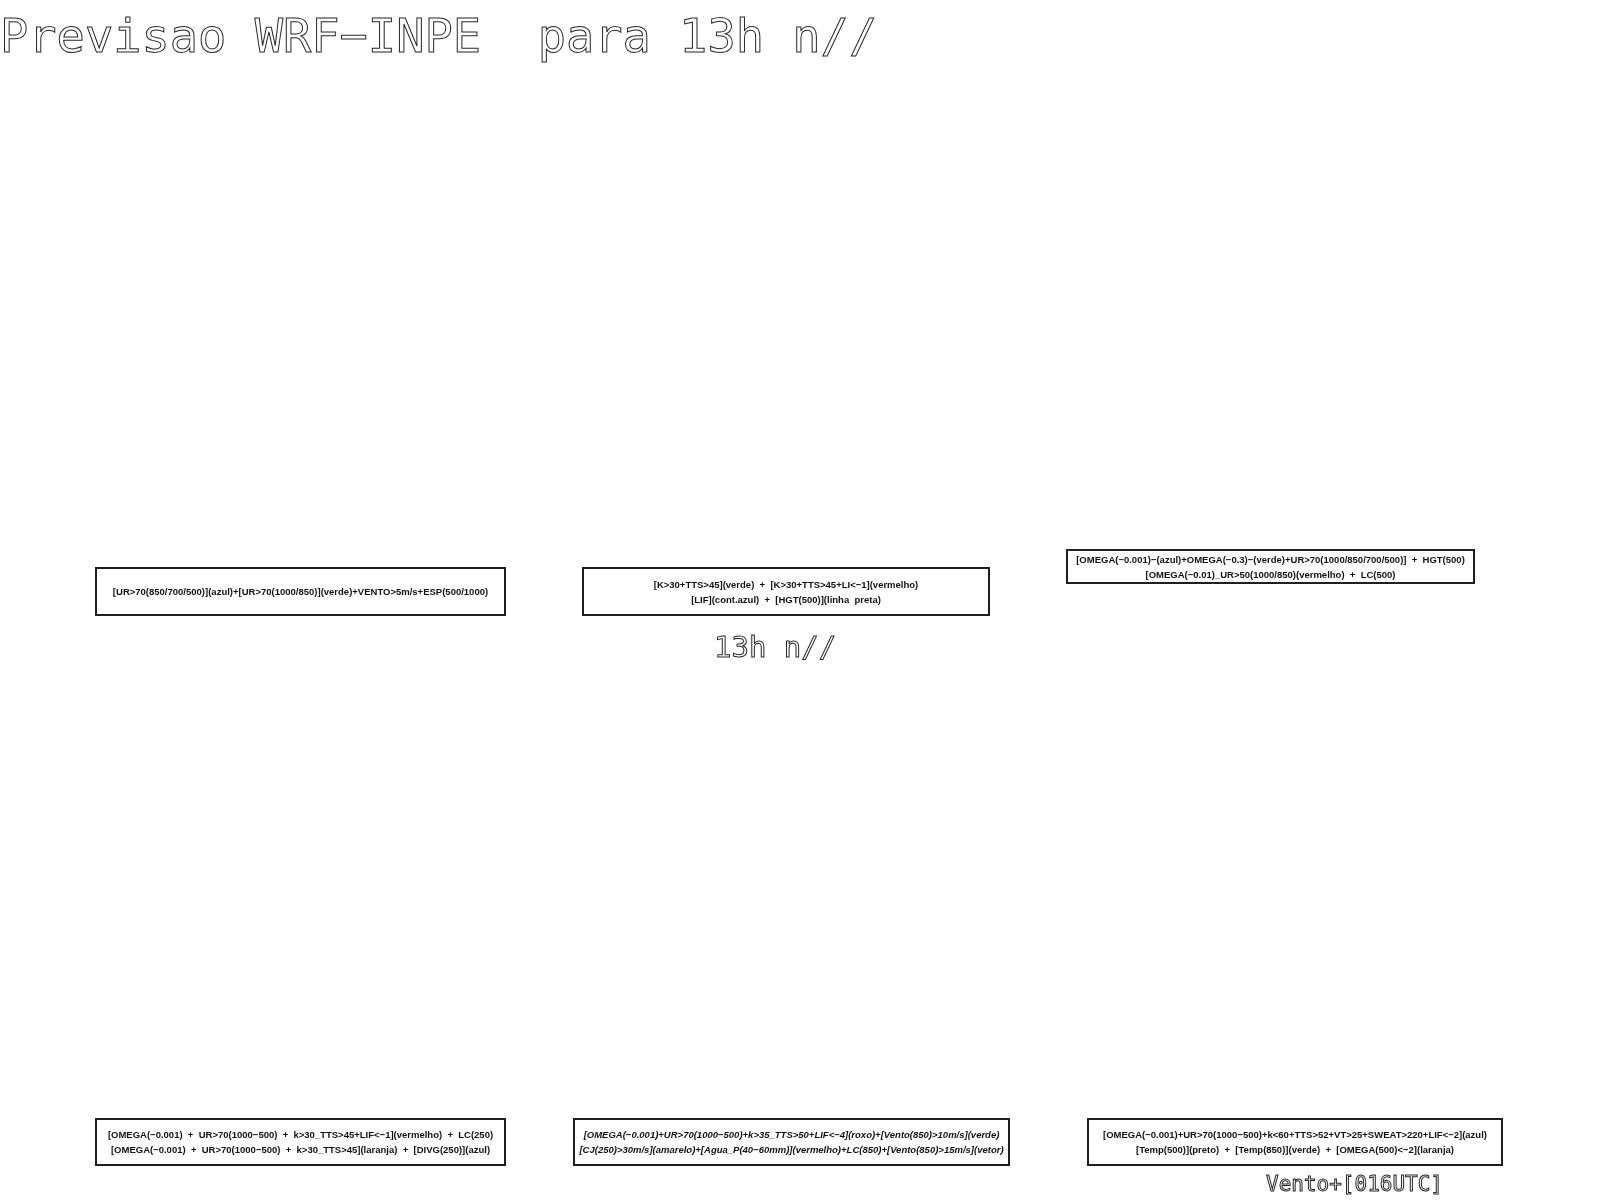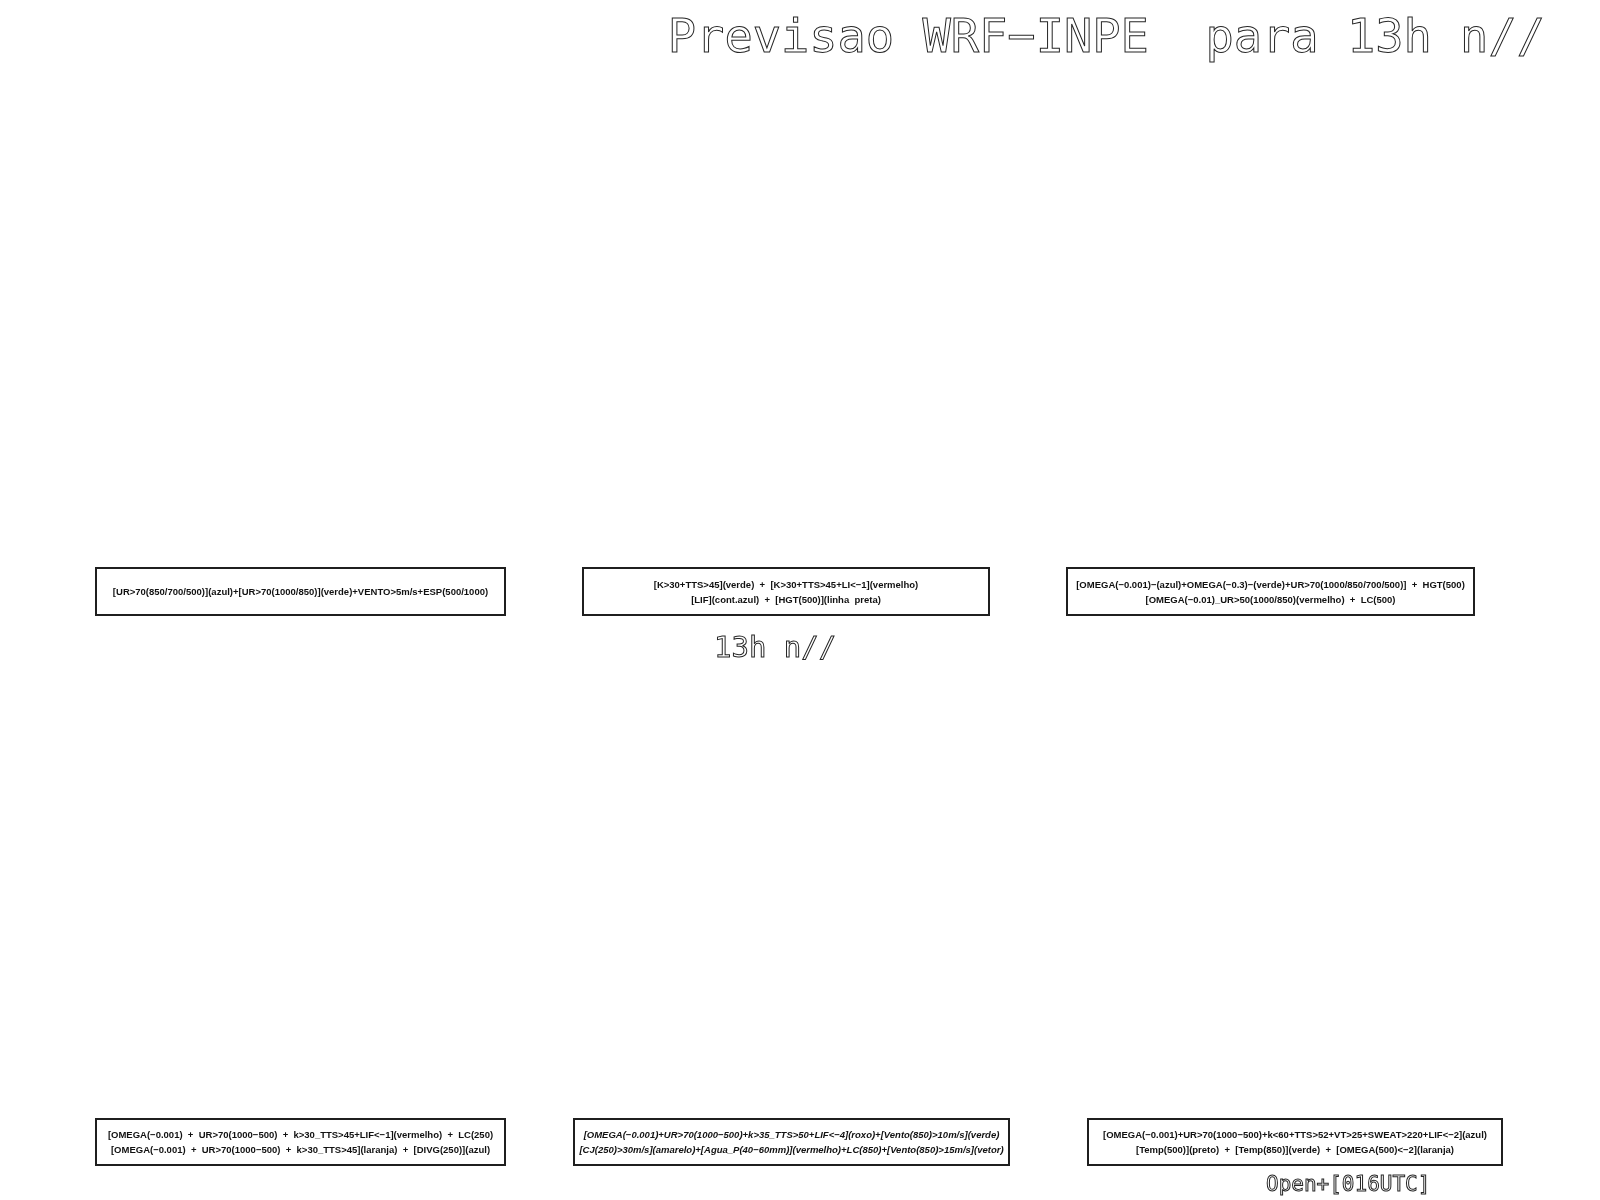--- a/index.html
+++ b/index.html
@@ -27,21 +27,21 @@
       color: transparent;
       -webkit-text-stroke: 1px #262626;
     }
   }
 
   .page-title {
     position: absolute;
     top: 8px;
     left: 0;
     width: 1545px;
-    text-align: right;
+    text-align: left;
     font-size: 47px;
     line-height: 1.2;
   }
 
   .time-label {
     position: absolute;
     left: 714px;
     top: 630px;
     font-size: 29px;
   }
@@ -71,21 +71,21 @@
     color: #111111;
     white-space: pre;
     text-align: center;
     letter-spacing: 0px;
   }
   .legend-line:empty { display: none; }
 
   
   #box-top-left      { left: 95px;   top: 567px;  width: 411px; height: 49px; align-items: center; }
   #box-top-center    { left: 582px;  top: 567px;  width: 408px; height: 49px; }
-  #box-top-right     { left: 1066px; top: 567px;  width: 409px; height: 49px; }
+  #box-top-right     { left: 1066px; top: 549px;  width: 409px; height: 35px; }
   #box-bottom-left   { left: 95px;   top: 1118px; width: 411px; height: 48px; align-items: center; }
   #box-bottom-center { left: 573px;  top: 1118px; width: 437px; height: 48px; font-style: italic; }
   #box-bottom-right  { left: 1087px; top: 1118px; width: 416px; height: 48px; }
 </style>
 </head>
 <body>
 
 <div class="page-title plotter">Previsao WRF−INPE  para 13h n//</div>
 
 <div class="legend-box" id="box-top-left">
@@ -112,13 +112,13 @@
 <div class="legend-box" id="box-bottom-center">
   <div class="legend-line">[OMEGA(−0.001)+UR&gt;70(1000−500)+k&gt;35_TTS&gt;50+LIF&lt;−4](roxo)+[Vento(850)&gt;10m/s](verde)</div>
   <div class="legend-line">[CJ(250)&gt;30m/s](amarelo)+[Agua_P(40−60mm)](vermelho)+LC(850)+[Vento(850)&gt;15m/s](vetor)</div>
 </div>
 
 <div class="legend-box" id="box-bottom-right">
   <div class="legend-line">[OMEGA(−0.001)+UR&gt;70(1000−500)+k&lt;60+TTS&gt;52+VT&gt;25+SWEAT&gt;220+LIF&lt;−2](azul)</div>
   <div class="legend-line">[Temp(500)](preto)  +  [Temp(850)](verde)  +  [OMEGA(500)&lt;−2](laranja)</div>
 </div>
 
-<div class="footer-label plotter">Open+[016UTC]</div>
+<div class="footer-label plotter">Vento+[016UTC]</div>
 
 </body></html>

